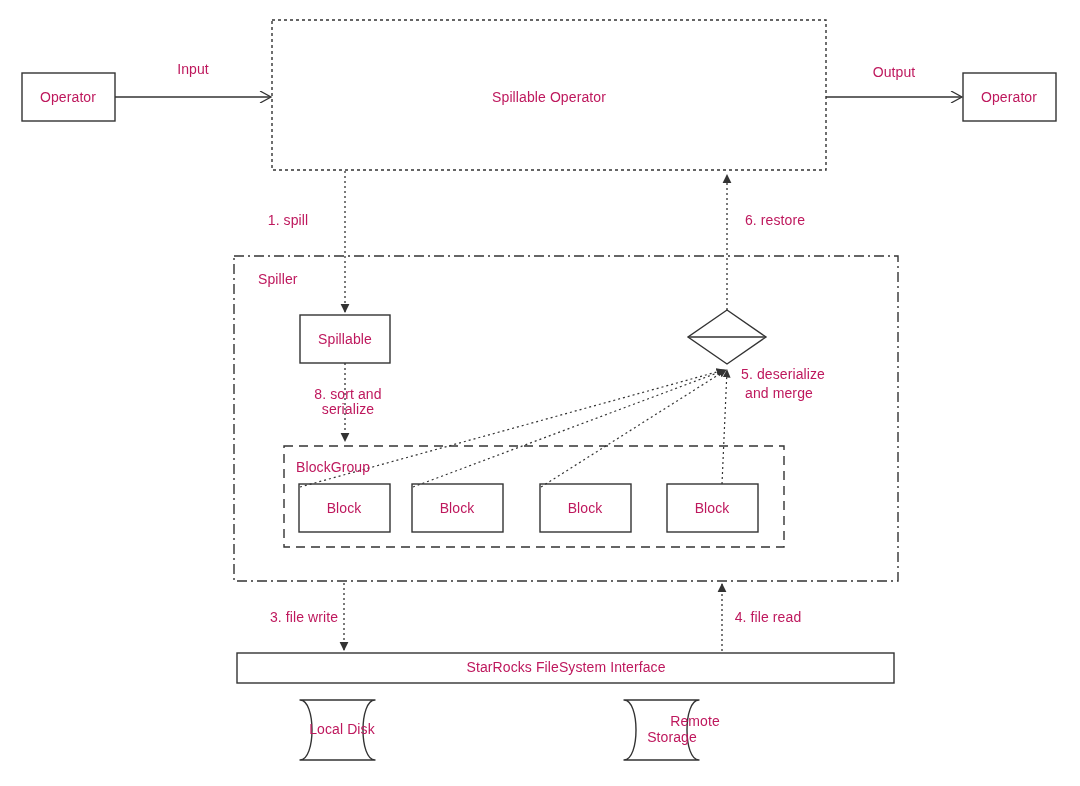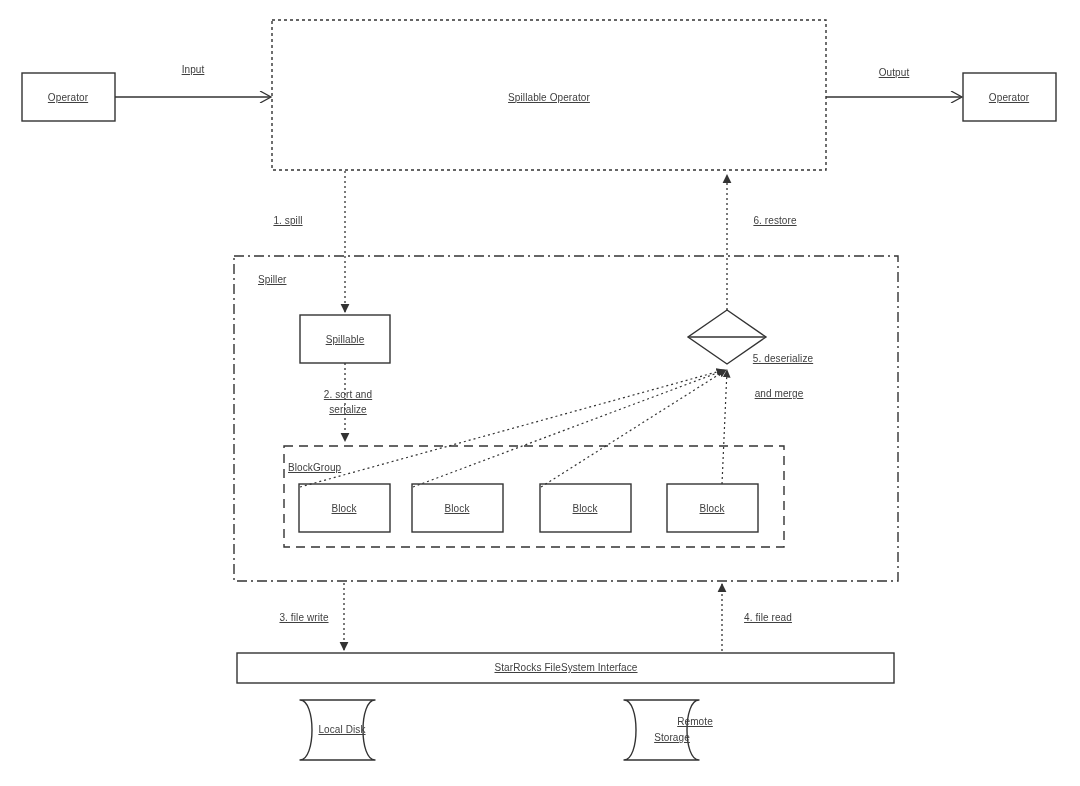--- a/index.html
+++ b/index.html
@@ -19,27 +19,26 @@
   }
   #diagram-svg {
     position: absolute;
     left: 0;
     top: 0;
     width: 1080px;
     height: 786px;
   }
   .lbl {
     position: absolute;
-    color: #404040;
-    font-size: 10px;
+    color: #be185d;
+    font-size: 14px;
     line-height: 15px;
     white-space: pre;
     text-align: center;
     letter-spacing: 0.1px;
-    text-decoration: underline;
   }
   .center-x { transform: translateX(-50%); }
 </style>
 </head>
 <body>
 
 <div id="canvas">
 
   <svg id="diagram-svg" viewBox="0 0 1080 786" xmlns="http://www.w3.org/2000/svg">
     <defs>
@@ -119,27 +118,27 @@
   <div class="lbl center-x" style="left:894px; top:65px;">Output</div>
 
   <div class="lbl center-x" style="left:288px; top:213px;">1. spill</div>
 
   <div class="lbl center-x" style="left:775px; top:213px;">6. restore</div>
 
   <div class="lbl" style="left:258px; top:272px; text-align:left;">Spiller</div>
 
   <div class="lbl center-x" style="left:345px; top:332px;">Spillable</div>
 
-  <div class="lbl center-x" style="left:348px; top:387px;">2. sort and</div>
+  <div class="lbl center-x" style="left:348px; top:387px;">8. sort and</div>
   <div class="lbl center-x" style="left:348px; top:402px;">serialize</div>
 
-  <div class="lbl center-x" style="left:783px; top:351px;">5. deserialize</div>
+  <div class="lbl center-x" style="left:783px; top:367px;">5. deserialize</div>
   <div class="lbl center-x" style="left:779px; top:386px;">and merge</div>
 
-  <div class="lbl" style="left:288px; top:460px; text-align:left;">BlockGroup</div>
+  <div class="lbl" style="left:296px; top:460px; text-align:left;">BlockGroup</div>
 
   <div class="lbl center-x" style="left:344px; top:501px;">Block</div>
   <div class="lbl center-x" style="left:457px; top:501px;">Block</div>
   <div class="lbl center-x" style="left:585px; top:501px;">Block</div>
   <div class="lbl center-x" style="left:712px; top:501px;">Block</div>
 
   <div class="lbl center-x" style="left:304px; top:610px;">3. file write</div>
 
   <div class="lbl center-x" style="left:768px; top:610px;">4. file read</div>
 

